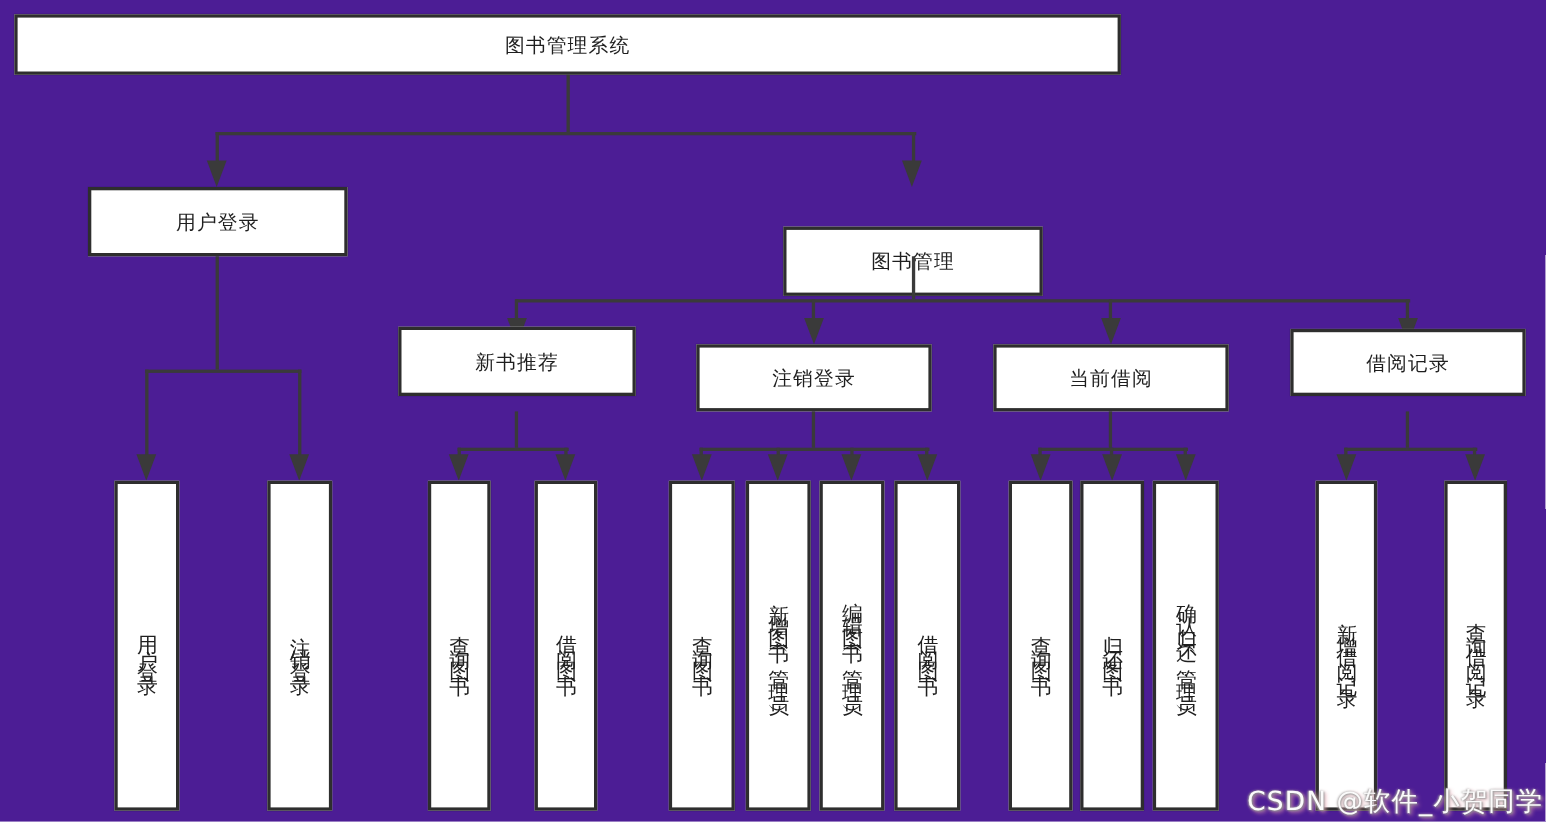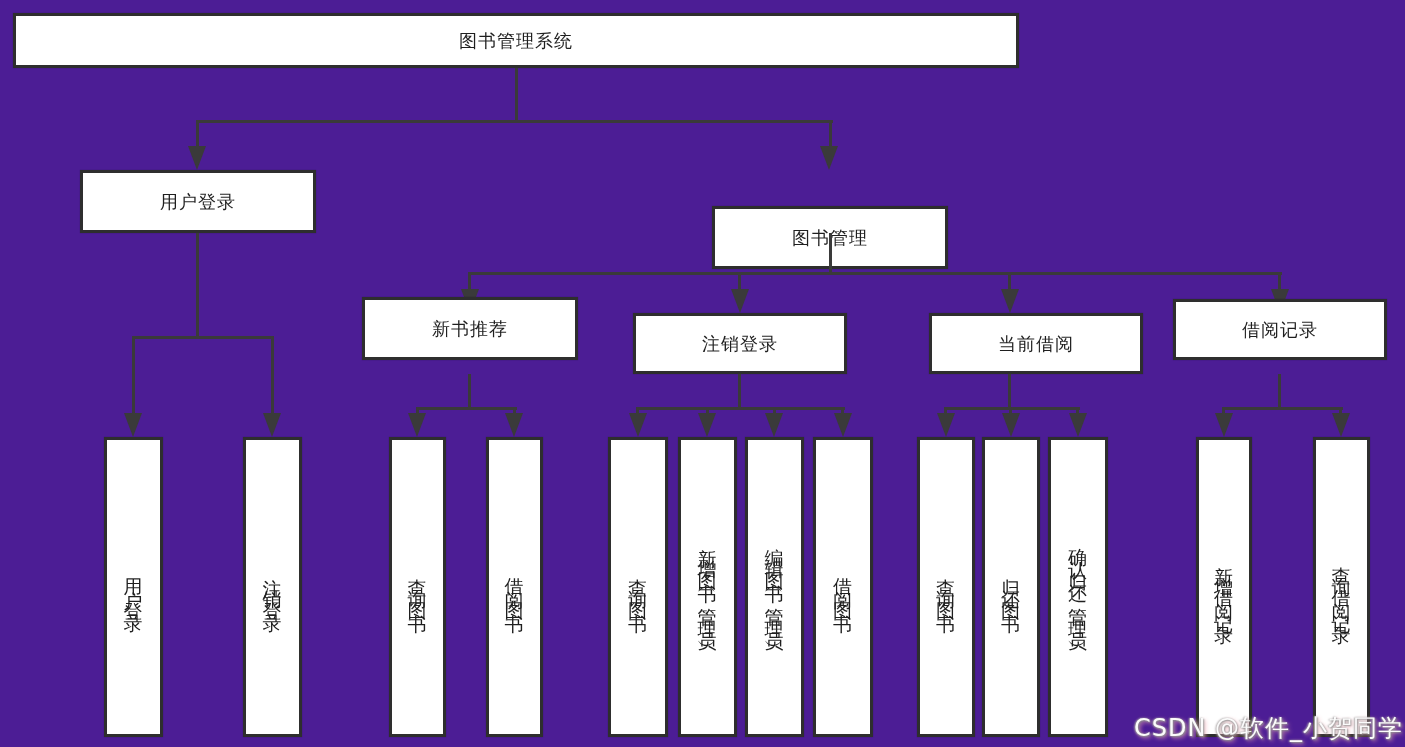--- a/index.html
+++ b/index.html
@@ -101,21 +101,21 @@
   <div class="arrow" style="left:1001px;top:289px;"></div>
   <div class="vline" style="left:1278px;top:272px;height:19px;"></div>
   <div class="arrow" style="left:1271px;top:289px;"></div>
 
   <div class="box" style="left:362px;top:297px;width:216px;height:63px;">
     <span>新书推荐</span>
   </div>
   <div class="box" style="left:633px;top:313px;width:214px;height:61px;">
     <span>注销登录</span>
   </div>
-  <div class="box" style="left:903px;top:313px;width:214px;height:61px;margin-left:26px;">
+  <div class="box" style="left:903px;top:313px;width:214px;height:61px;">
     <span>当前借阅</span>
   </div>
   <div class="box" style="left:1173px;top:299px;width:214px;height:61px;">
     <span>借阅记录</span>
   </div>
 
   <div class="vline" style="left:468px;top:374px;height:33px;"></div>
   <div class="hline" style="left:416px;top:407px;width:101px;"></div>
   <div class="vline" style="left:416px;top:407px;height:10px;"></div>
   <div class="arrow" style="left:408px;top:413px;"></div>

